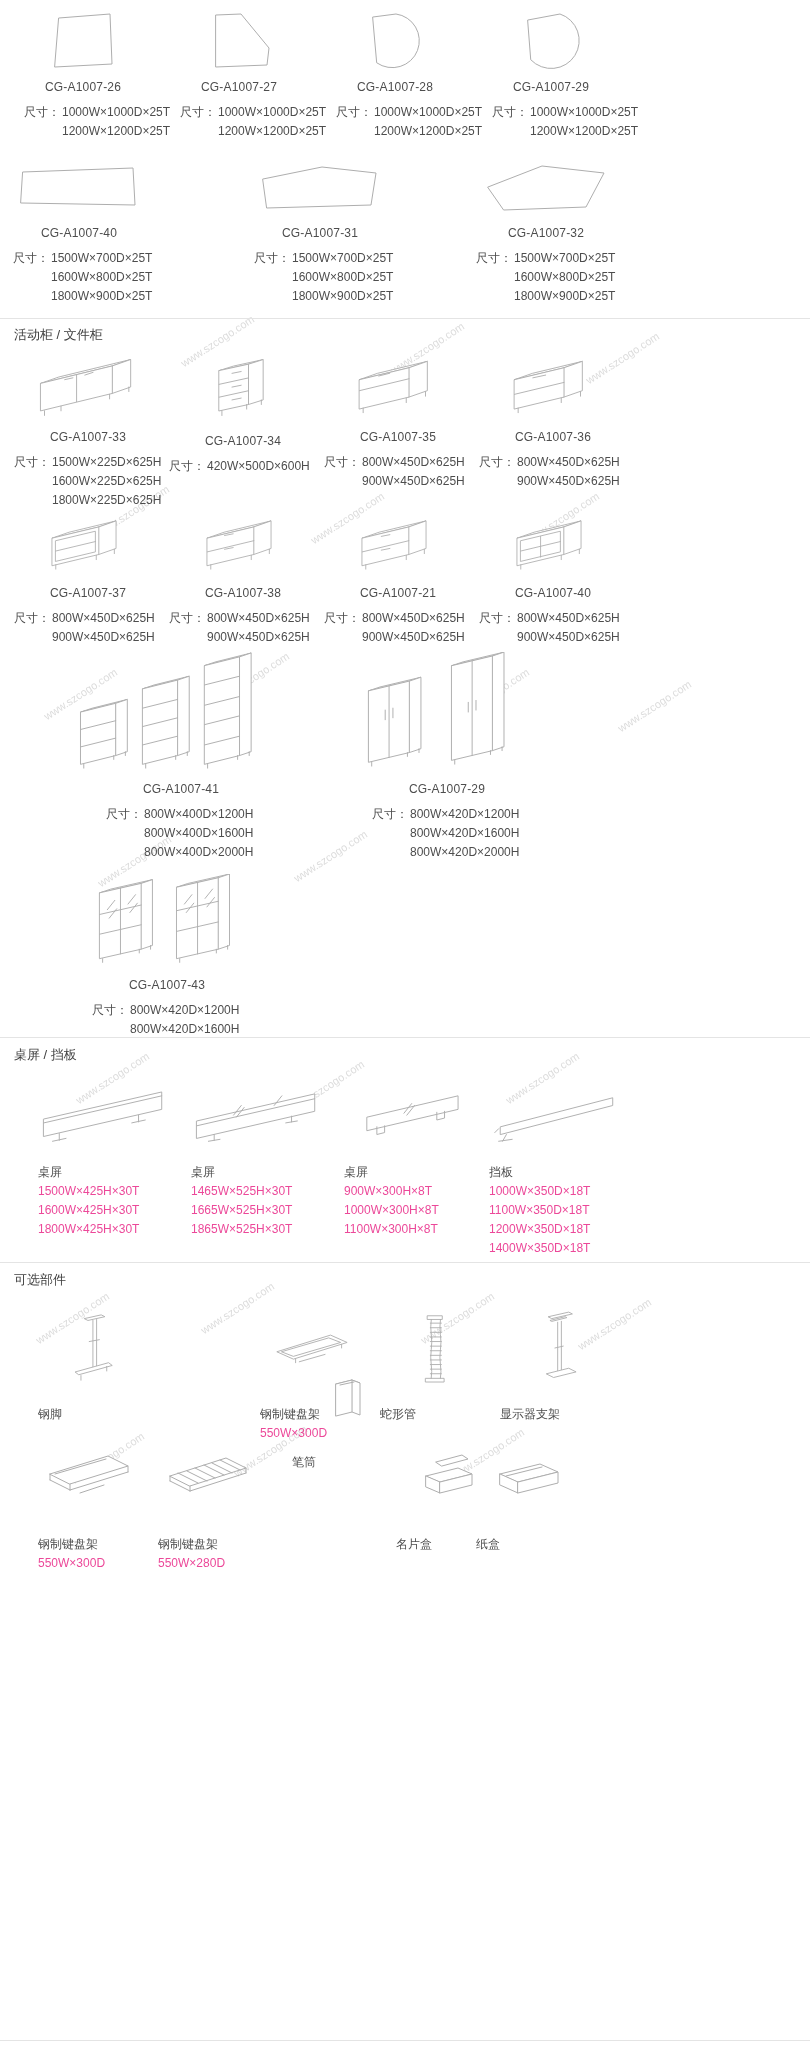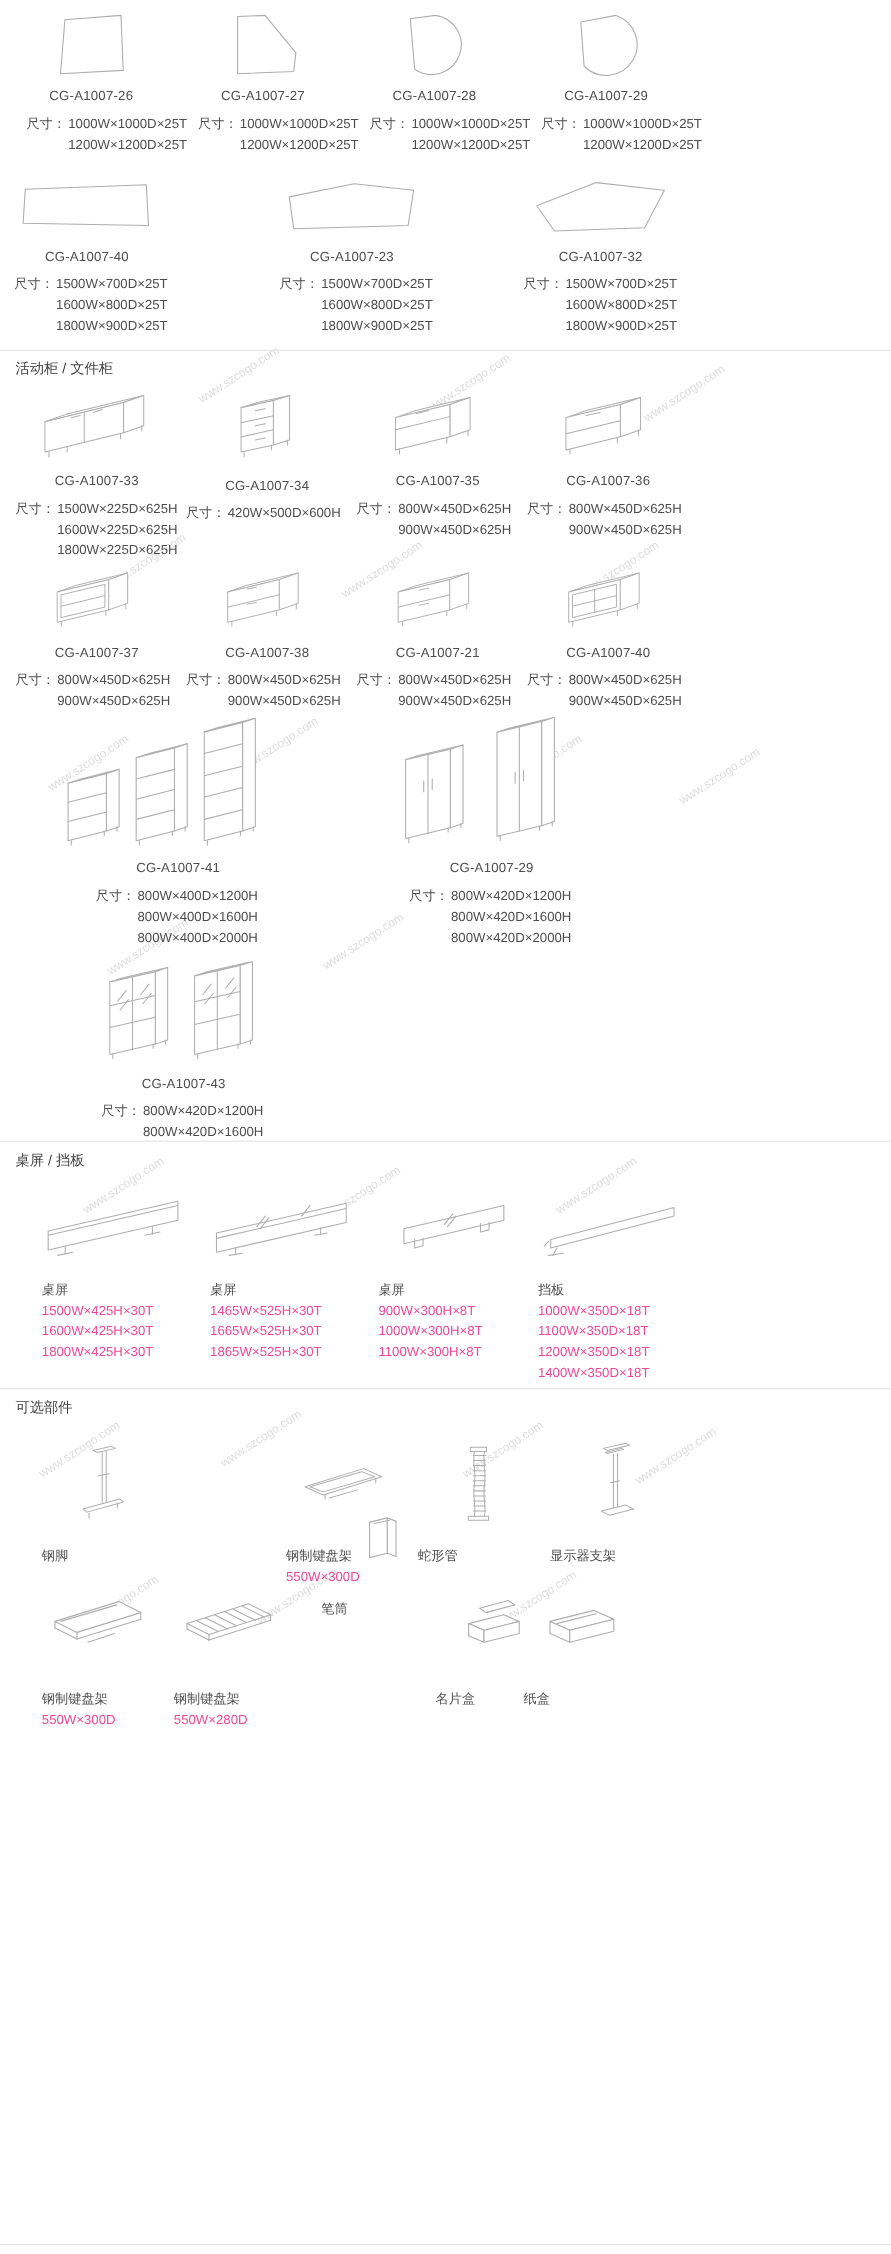--- a/index.html
+++ b/index.html
@@ -119,21 +119,21 @@
 1800W×900D×25T</span>
     </div>
   </div>
 
   <div class="item" style="left:254px;top:158px;width:132px">
     <div class="fig" style="height:58px">
       <svg class="draw" width="128" height="56" viewBox="0 0 128 56">
           <polygon points="7,19 66,7 120,13 115,45 11,48"></polygon>
         </svg>
     </div>
-    <div class="code">CG-A1007-23</div>
+    <div class="code">CG-A1007-31</div>
     <div class="dims">
       <span class="pfx">尺寸：</span>
       <span class="lines">1500W×700D×25T
 1600W×800D×25T
 1800W×900D×25T</span>
     </div>
   </div>
 
   <div class="item" style="left:476px;top:158px;width:140px">
     <div class="fig" style="height:58px">
@@ -322,21 +322,21 @@
       </svg>
     </div>
     <div class="code">CG-A1007-40</div>
     <div class="dims">
       <span class="pfx">尺寸：</span>
       <span class="lines">800W×450D×625H
 900W×450D×625H</span>
     </div>
   </div>
 
-  <div class="item" style="left:53px;top:650px;width:218px">
+  <div class="item" style="left:72px;top:650px;width:218px">
     <div class="fig" style="height:122px">
       <svg class="draw" width="208" height="120" viewBox="0 0 215 124">
         <polygon class="fl" points="4,62 40,53 52,49 16,58"></polygon>
         <polygon class="fl" points="40,53 52,49 52,103 40,107"></polygon>
         <polygon class="fl" points="4,62 40,53 40,107 4,116"></polygon>
         <line x1="4" y1="80" x2="40" y2="71"></line>
           <line x1="4" y1="98" x2="40" y2="89"></line>
         <line x1="7" y1="116" x2="7" y2="120"></line>
           <line x1="38" y1="107" x2="38" y2="111"></line>
           <line x1="50" y1="103" x2="50" y2="107"></line>

